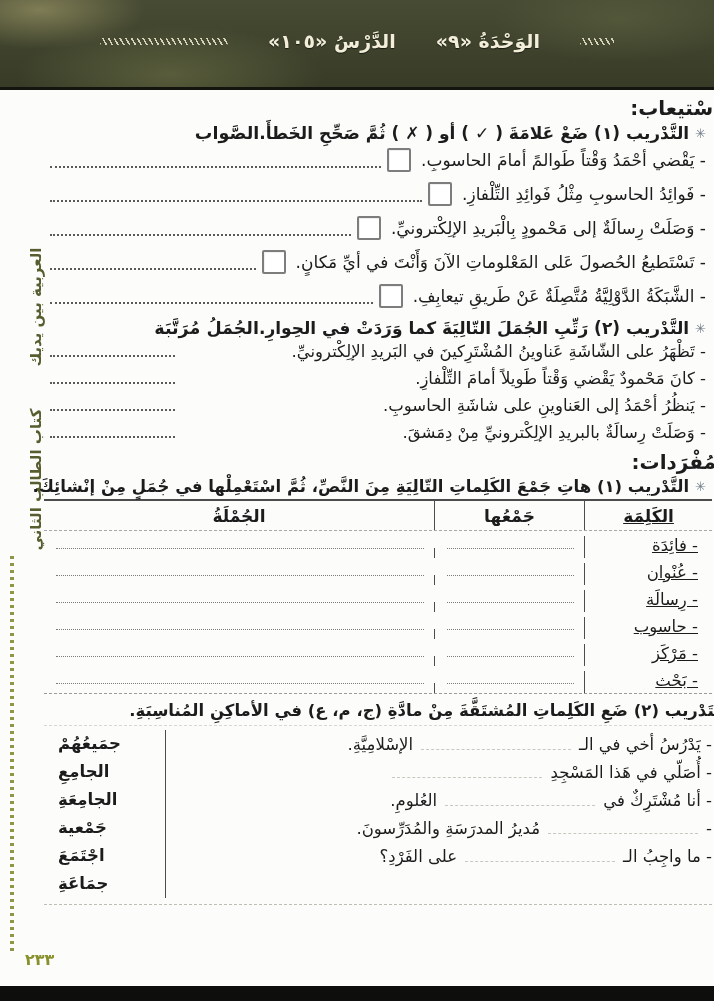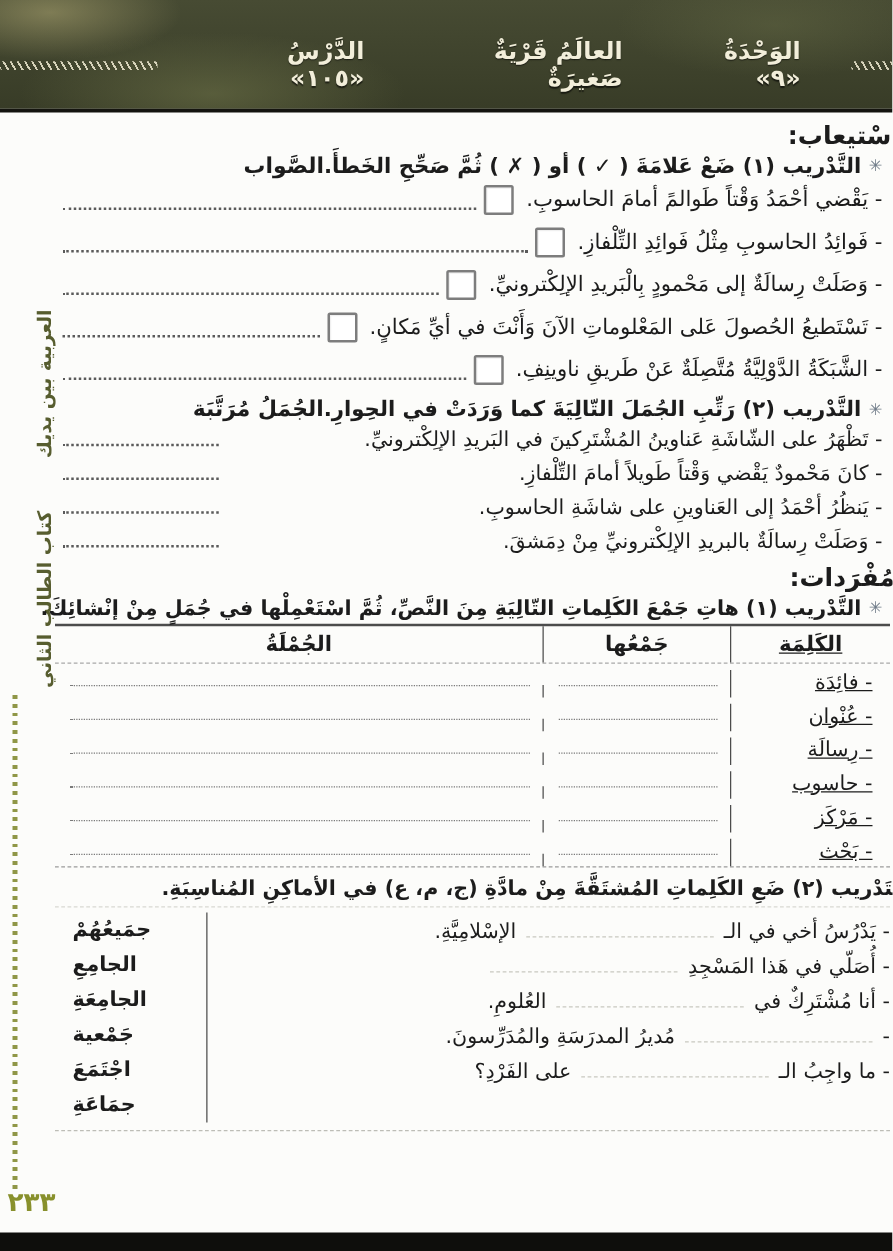--- a/index.html
+++ b/index.html
@@ -36,22 +36,22 @@
     transform: rotate(-90deg);
     text-align:center; font-size:15px; font-weight:bold; color:#575d2f;
     white-space:nowrap; letter-spacing:.5px;
   }
   .book-title .gap { display:inline-block; width:42px; }
   .side-chain {
     position:absolute; left:10px; top:556px; width:4px; height:396px;
     background: repeating-linear-gradient(180deg, #8f9646 0 3px, transparent 3px 7px);
   }
   .page-number {
-    position:absolute; left:6px; top:950px;
-    font-size:21px; font-weight:bold; color:#88902c;
+    position:absolute; left:25px; top:950px;
+    font-size:16px; font-weight:bold; color:#88902c;
   }
   .bottom-bar { position:absolute; bottom:0; left:0; right:0; height:15px; background:#0e0e0c; }
   
   .main { position:absolute; top:90px; right:8px; left:50px; }
   .section-title {
     font-size:20px; font-weight:bold; margin:6px -14px 0 0;
     letter-spacing:0; white-space:nowrap;
   }
   .ex-title-row { display:flex; align-items:center; margin-top:3px; font-weight:bold; font-size:17px; white-space:nowrap; }
   .marker { color:#6f7b88; font-size:13px; margin-left:6px; }
@@ -90,21 +90,20 @@
   .word-bank { width:122px; border-right:1.5px solid #4c4c4c; }
   .wb-item { height:28px; line-height:28px; text-align:left; padding-left:14px; font-weight:bold; font-size:16.5px; }
 </style>
 </head>
 <body>
 
 <div class="band">
   <div class="band-inner">
     <div class="hatch hatch-right"></div>
     <span>الوَحْدَةُ  «٩»</span>
-    <span>العالَمُ قَرْيَةٌ صَغيرَةٌ</span>
     <span>الدَّرْسُ  «١٠٥»</span>
     <div class="hatch hatch-left"></div>
   </div>
 </div>
 
 <div class="book-title">
   <span>العربية بين يديك</span><span class="gap"></span><span>كتاب الطالب الثاني</span>
 </div>
 <div class="side-chain"></div>
 <div class="page-number">٢٣٣</div>
@@ -140,21 +139,21 @@
         <div class="dotline"></div>
       </div>
 
       <div class="c-row">
         <span>- تَسْتَطيعُ الحُصولَ عَلى المَعْلوماتِ الآنَ وَأَنْتَ في أيِّ مَكانٍ.</span>
         <div class="checkbox"></div>
         <div class="dotline"></div>
       </div>
 
       <div class="c-row">
-        <span>- الشَّبَكَةُ الدَّوْلِيَّةُ مُتَّصِلَةٌ عَنْ طَريقِ ناوينِفِ.</span>
+        <span>- الشَّبَكَةُ الدَّوْلِيَّةُ مُتَّصِلَةٌ عَنْ طَريقِ تيعابِفِ.</span>
         <div class="checkbox"></div>
         <div class="dotline"></div>
       </div>
     </div>
 
   <div class="ex-title-row" style="margin-top:5px;">
     <span class="marker">✳</span>
     <span>التَّدْريب (٢) رَتِّبِ الجُمَلَ التّالِيَةَ كما وَرَدَتْ في الحِوارِ.</span>
     <span class="ans-label-2">الجُمَلُ مُرَتَّبَة</span>
   </div>

